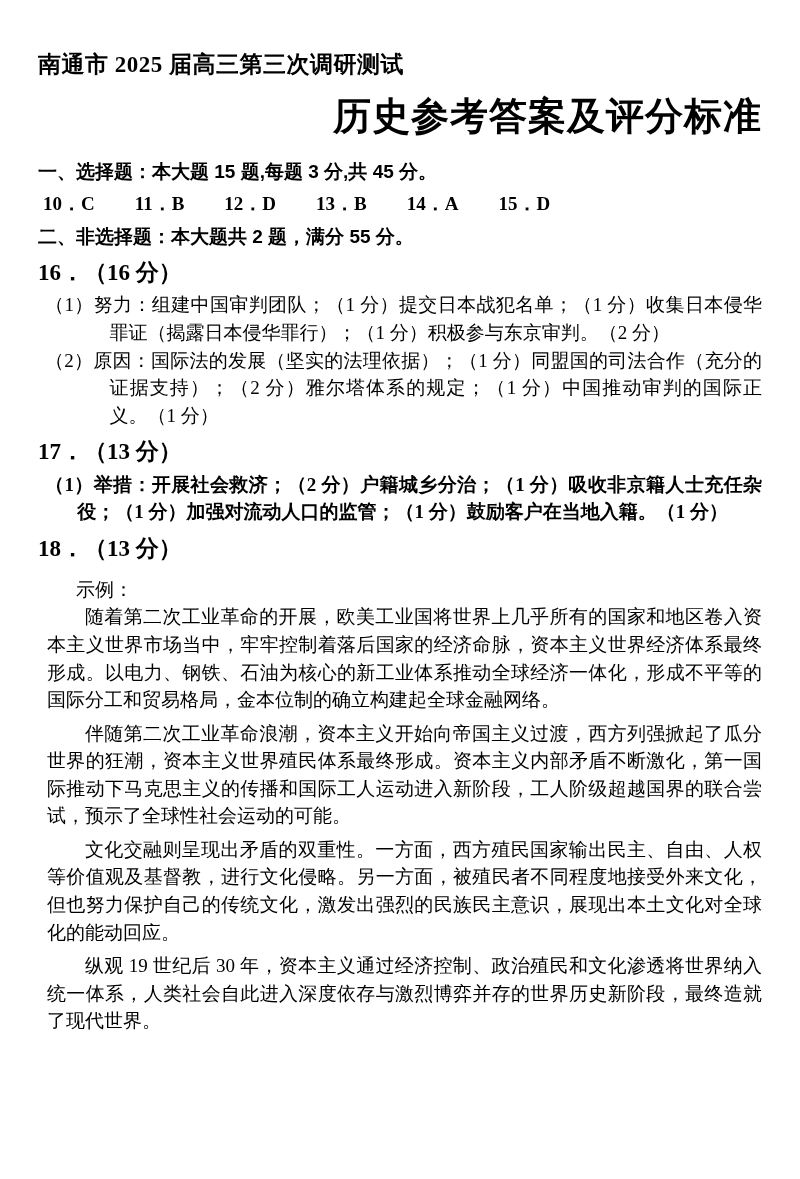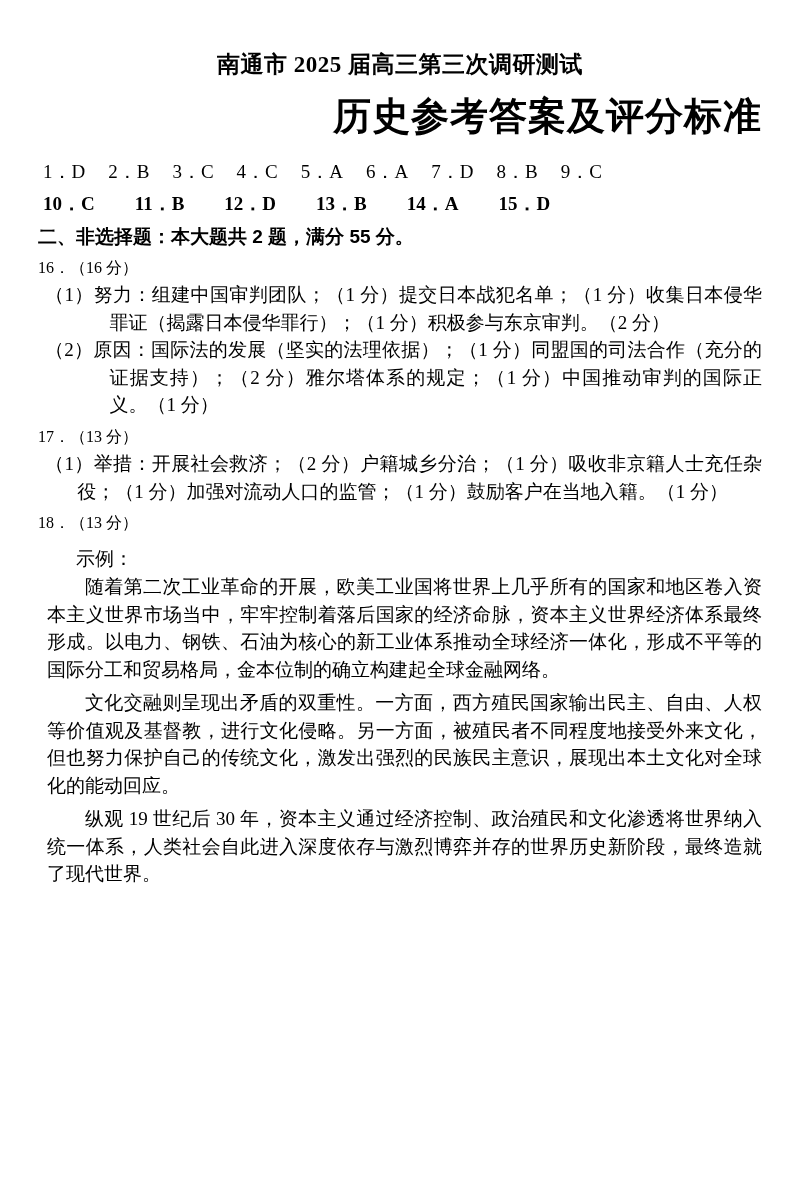--- a/index.html
+++ b/index.html
@@ -15,21 +15,20 @@
   .page {
     position: relative;
     width: 800px;
     min-height: 1179px;
     padding: 48px 38px 20px 38px;
     box-sizing: border-box;
     background: #ffffff;
   }
   .doc-title {
     margin: 0;
-    text-align: center;
     font-size: 23px;
     font-weight: bold;
     letter-spacing: 0.5px;
   }
   .doc-subtitle {
     margin: 8px 0 14px 0;
     text-align: right;
     font-size: 38px;
     font-weight: bold;
     letter-spacing: 1px;
@@ -41,65 +40,56 @@
     font-family: "Liberation Sans", "DejaVu Sans", sans-serif;
   }
   .answers-row {
     display: flex;
     gap: 23px;
     margin: 4px 0 4px 5px;
   }
   .answers-row.row2 { gap: 40px; font-weight: bold; }
   .q-heading {
     margin: 6px 0 2px 0;
-    font-weight: normal;
-    font-size: 16px;
+    font-weight: bold;
+    font-size: 23px;
   }
   .hang {
     margin: 0 0 0 7px;
     text-align: justify;
   }
   .hang.deep {
     padding-left: 3.4em;
     text-indent: -3.4em;
   }
   .hang.shallow {
     padding-left: 1.7em;
     text-indent: -1.7em;
+    font-weight: bold;
   }
   .example-label {
     margin: 11px 0 0 0;
     text-indent: 2em;
   }
   .para {
     margin: 0 0 6px 9px;
     text-indent: 2em;
     text-align: justify;
   }
 </style>
 </head>
 <body>
 
 <div class="page">
 
   <h1 class="doc-title">南通市 2025 届高三第三次调研测试</h1>
   <h2 class="doc-subtitle">历史参考答案及评分标准</h2>
 
+  <p class="sec-heading">一、选择题：本大题 15 题,每题 3 分,共 45 分。</p>
 
-  <div class="answers-row">
-    <span>1．D</span>
-    <span>2．B</span>
-    <span>3．C</span>
-    <span>4．C</span>
-    <span>5．A</span>
-    <span>6．A</span>
-    <span>7．D</span>
-    <span>8．B</span>
-    <span>9．C</span>
-  </div>
   <div class="answers-row row2">
     <span>10．C</span>
     <span>11．B</span>
     <span>12．D</span>
     <span>13．B</span>
     <span>14．A</span>
     <span>15．D</span>
   </div>
 
   <p class="sec-heading">二、非选择题：本大题共 2 题，满分 55 分。</p>
@@ -107,16 +97,17 @@
   <p class="q-heading">16．（16 分）</p>
   <p class="hang deep"><span>（1）努力：</span><span>组建中国审判团队；（1 分）提交日本战犯名单；（1 分）收集日本侵华罪证（揭露日本侵华罪行）；（1 分）积极参与东京审判。（2 分）</span></p>
   <p class="hang deep"><span>（2）原因：</span><span>国际法的发展（坚实的法理依据）；（1 分）同盟国的司法合作（充分的证据支持）；（2 分）雅尔塔体系的规定；（1 分）中国推动审判的国际正义。（1 分）</span></p>
 
   <p class="q-heading">17．（13 分）</p>
   <p class="hang shallow"><span>（1）举措：</span><span>开展社会救济；（2 分）户籍城乡分治；（1 分）吸收非京籍人士充任杂役；（1 分）加强对流动人口的监管；（1 分）鼓励客户在当地入籍。（1 分）</span></p>
 
   <p class="q-heading">18．（13 分）</p>
   <p class="example-label">示例：</p>
   <p class="para">随着第二次工业革命的开展，欧美工业国将世界上几乎所有的国家和地区卷入资本主义世界市场当中，牢牢控制着落后国家的经济命脉，资本主义世界经济体系最终形成。以电力、钢铁、石油为核心的新工业体系推动全球经济一体化，形成不平等的国际分工和贸易格局，金本位制的确立构建起全球金融网络。</p>
+  <p class="para">伴随第二次工业革命浪潮，资本主义开始向帝国主义过渡，西方列强掀起了瓜分世界的狂潮，资本主义世界殖民体系最终形成。资本主义内部矛盾不断激化，第一国际推动下马克思主义的传播和国际工人运动进入新阶段，工人阶级超越国界的联合尝试，预示了全球性社会运动的可能。</p>
   <p class="para">文化交融则呈现出矛盾的双重性。一方面，西方殖民国家输出民主、自由、人权等价值观及基督教，进行文化侵略。另一方面，被殖民者不同程度地接受外来文化，但也努力保护自己的传统文化，激发出强烈的民族民主意识，展现出本土文化对全球化的能动回应。</p>
   <p class="para">纵观 19 世纪后 30 年，资本主义通过经济控制、政治殖民和文化渗透将世界纳入统一体系，人类社会自此进入深度依存与激烈博弈并存的世界历史新阶段，最终造就了现代世界。</p>
 
 </div>
 
 </body></html>

